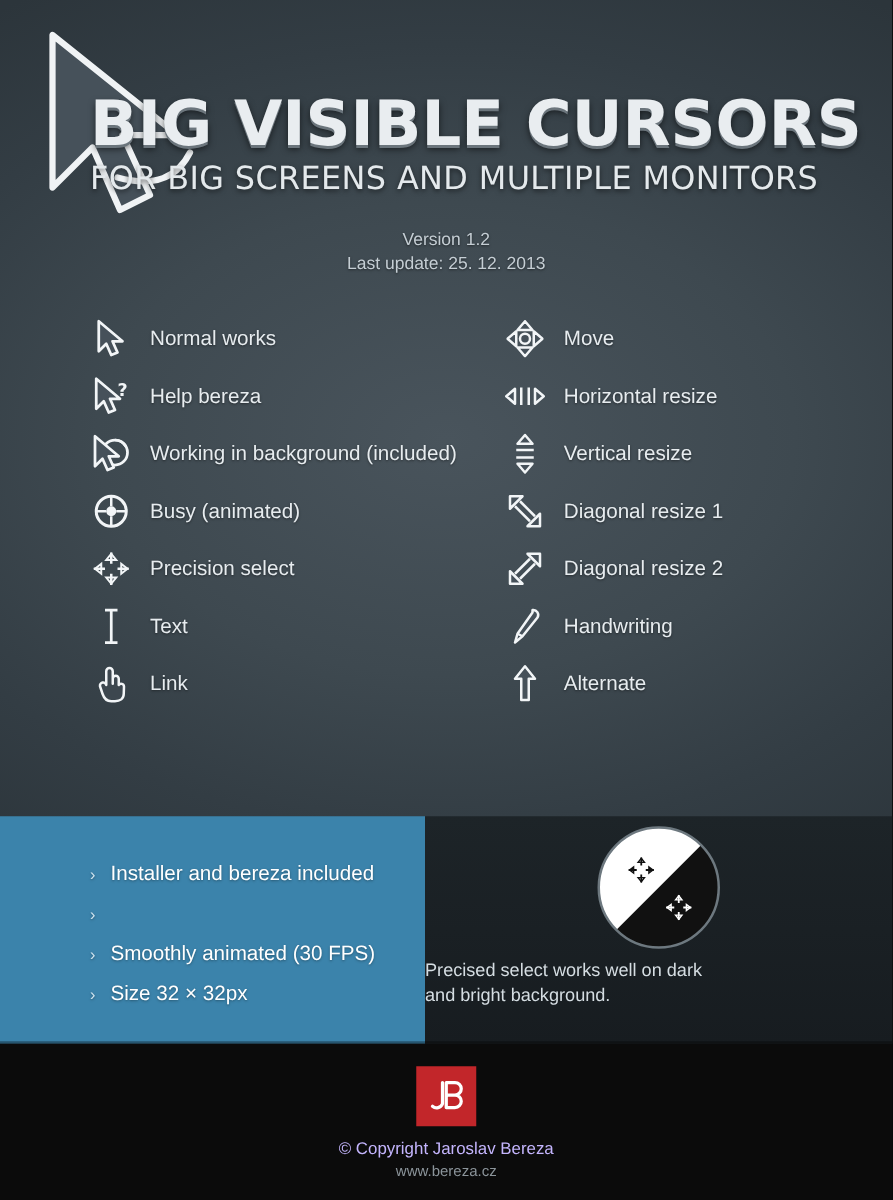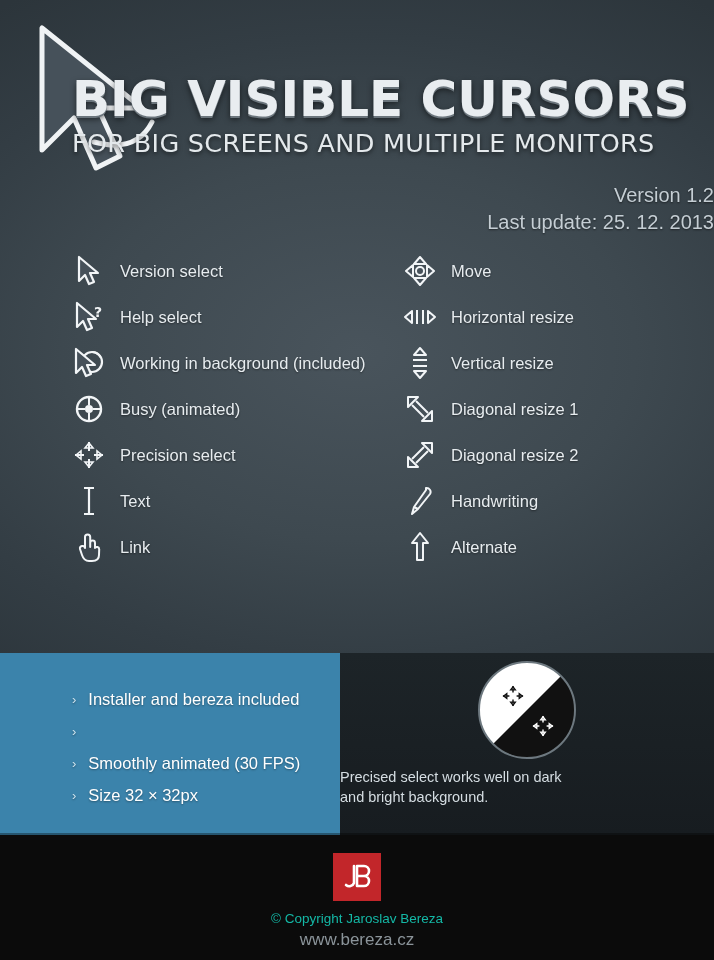--- a/index.html
+++ b/index.html
@@ -69,23 +69,23 @@
     margin-top: 4px;
     letter-spacing: 0.3px;
     text-shadow: 0 2px 4px rgba(0,0,0,0.55);
     white-space: nowrap;
   }
   .version-block {
     position: absolute;
     top: 182px;
     left: 0;
     width: 714px;
-    text-align: right;
+    text-align: center;
     color: #c5ced4;
-    font-size: 20px;
+    font-size: 14px;
     line-height: 1.35;
     text-shadow: 0 1px 2px rgba(0,0,0,0.5);
   }
   
   .lists {
     position: absolute;
     top: 248px;
     left: 0;
     width: 714px;
     display: flex;
@@ -189,27 +189,27 @@
     margin: 18px auto 0 auto;
     width: 48px;
     height: 48px;
     background: #c2262a;
     display: flex;
     align-items: center;
     justify-content: center;
   }
   .copyright {
     margin-top: 10px;
-    color: #14b8a6;
+    color: #c4b5fd;
     font-size: 13.5px;
   }
   .website {
     margin-top: 4px;
     color: #8b949a;
-    font-size: 17px;
+    font-size: 12px;
   }
 </style>
 </head>
 <body>
 
 <div class="page">
 
   <div class="main-panel">
 
     <div class="header">
@@ -235,31 +235,31 @@
     <div class="lists">
 
       <div class="col left">
 
         <div class="row">
           <span class="gfx">
             <svg width="26" height="32" viewBox="0 0 26 32">
               <path d="M3 2 L3 26 L9 20 L13 29 L18 27 L14 18 L22 18 Z" fill="#46515a" stroke="#f2f5f7" stroke-width="2.2" stroke-linejoin="round"></path>
             </svg>
           </span>
-          <span class="label">Version select</span>
+          <span class="label">Normal works</span>
         </div>
 
         <div class="row">
           <span class="gfx">
             <svg width="30" height="32" viewBox="0 0 30 32">
               <path d="M3 2 L3 26 L9 20 L13 29 L18 27 L14 18 L22 18 Z" fill="#46515a" stroke="#f2f5f7" stroke-width="2.2" stroke-linejoin="round"></path>
               <text x="20" y="16" font-family="DejaVu Sans, sans-serif" font-size="14" font-weight="bold" fill="#f2f5f7">?</text>
             </svg>
           </span>
-          <span class="label">Help select</span>
+          <span class="label">Help bereza</span>
         </div>
 
         <div class="row">
           <span class="gfx">
             <svg width="32" height="32" viewBox="0 0 32 32">
               <circle cx="19" cy="15" r="10" fill="none" stroke="#f2f5f7" stroke-width="2.2"></circle>
               <path d="M19 5 A10 10 0 0 1 27.6 10" fill="none" stroke="#f2f5f7" stroke-width="2.2"></path>
               <path d="M3 2 L3 26 L9 20 L13 29 L18 27 L14 18 L22 18 Z" fill="#46515a" stroke="#f2f5f7" stroke-width="2.2" stroke-linejoin="round"></path>
             </svg>
           </span>

